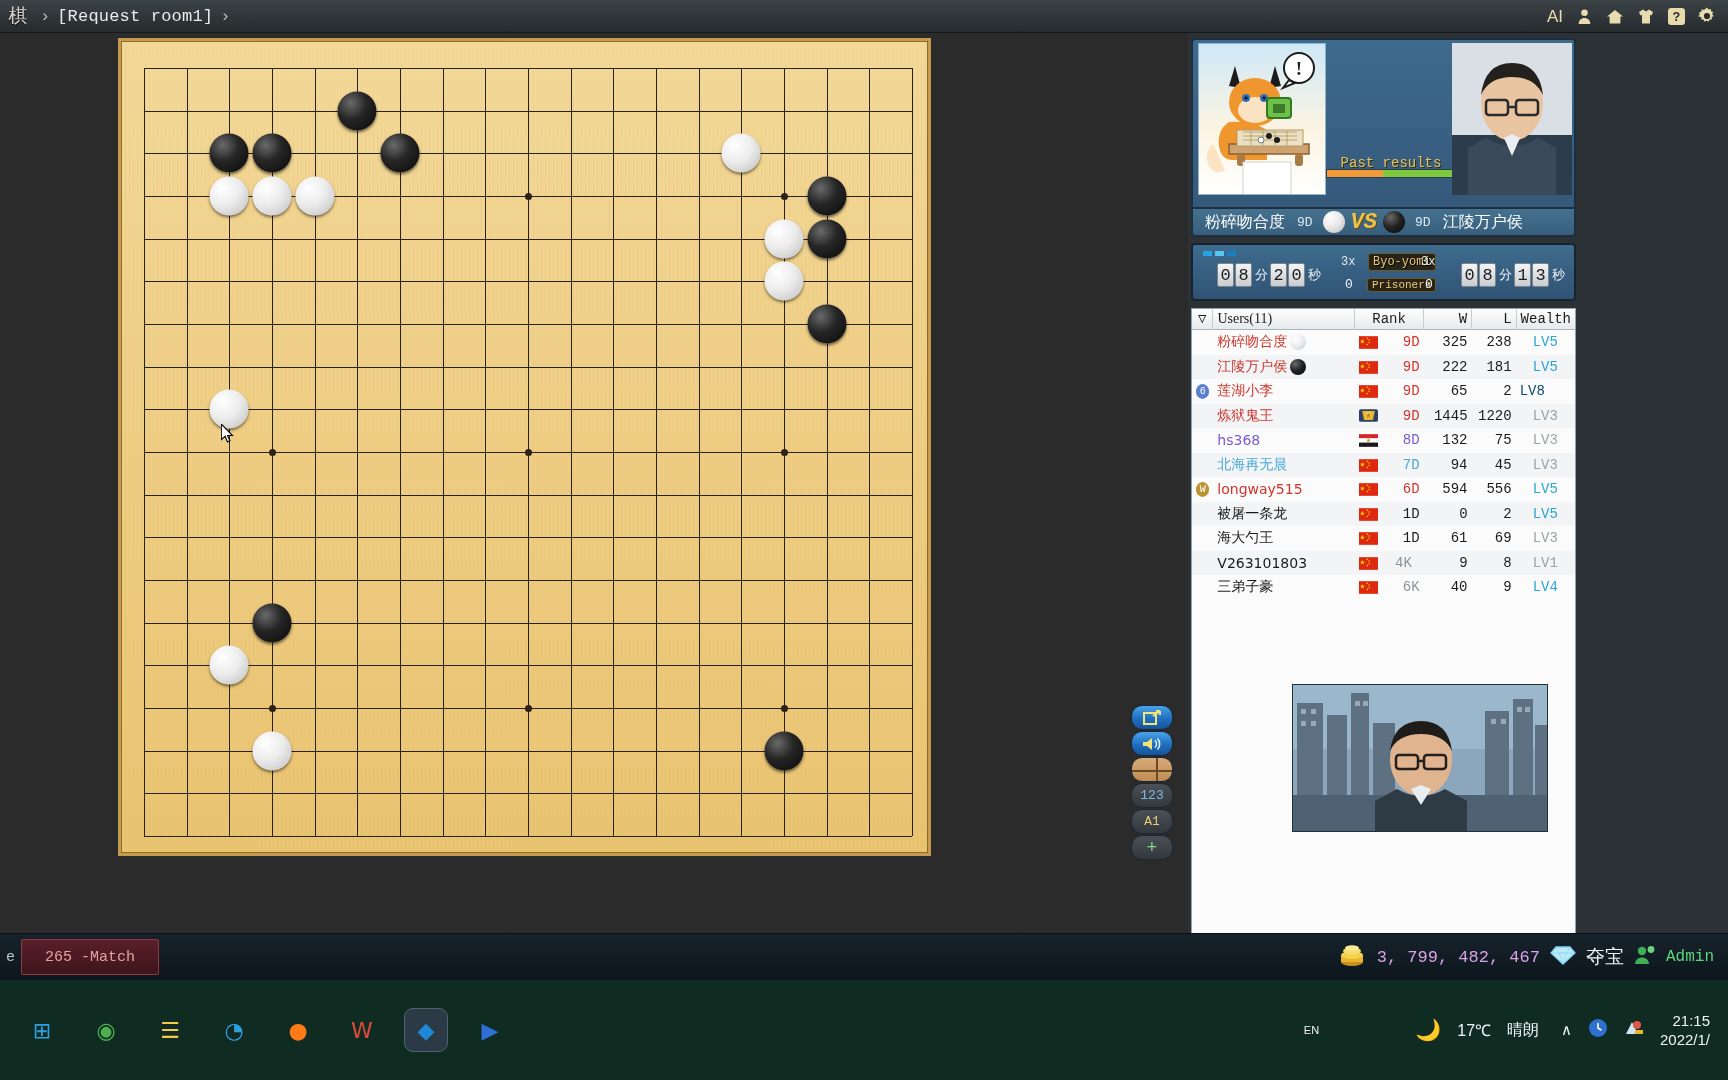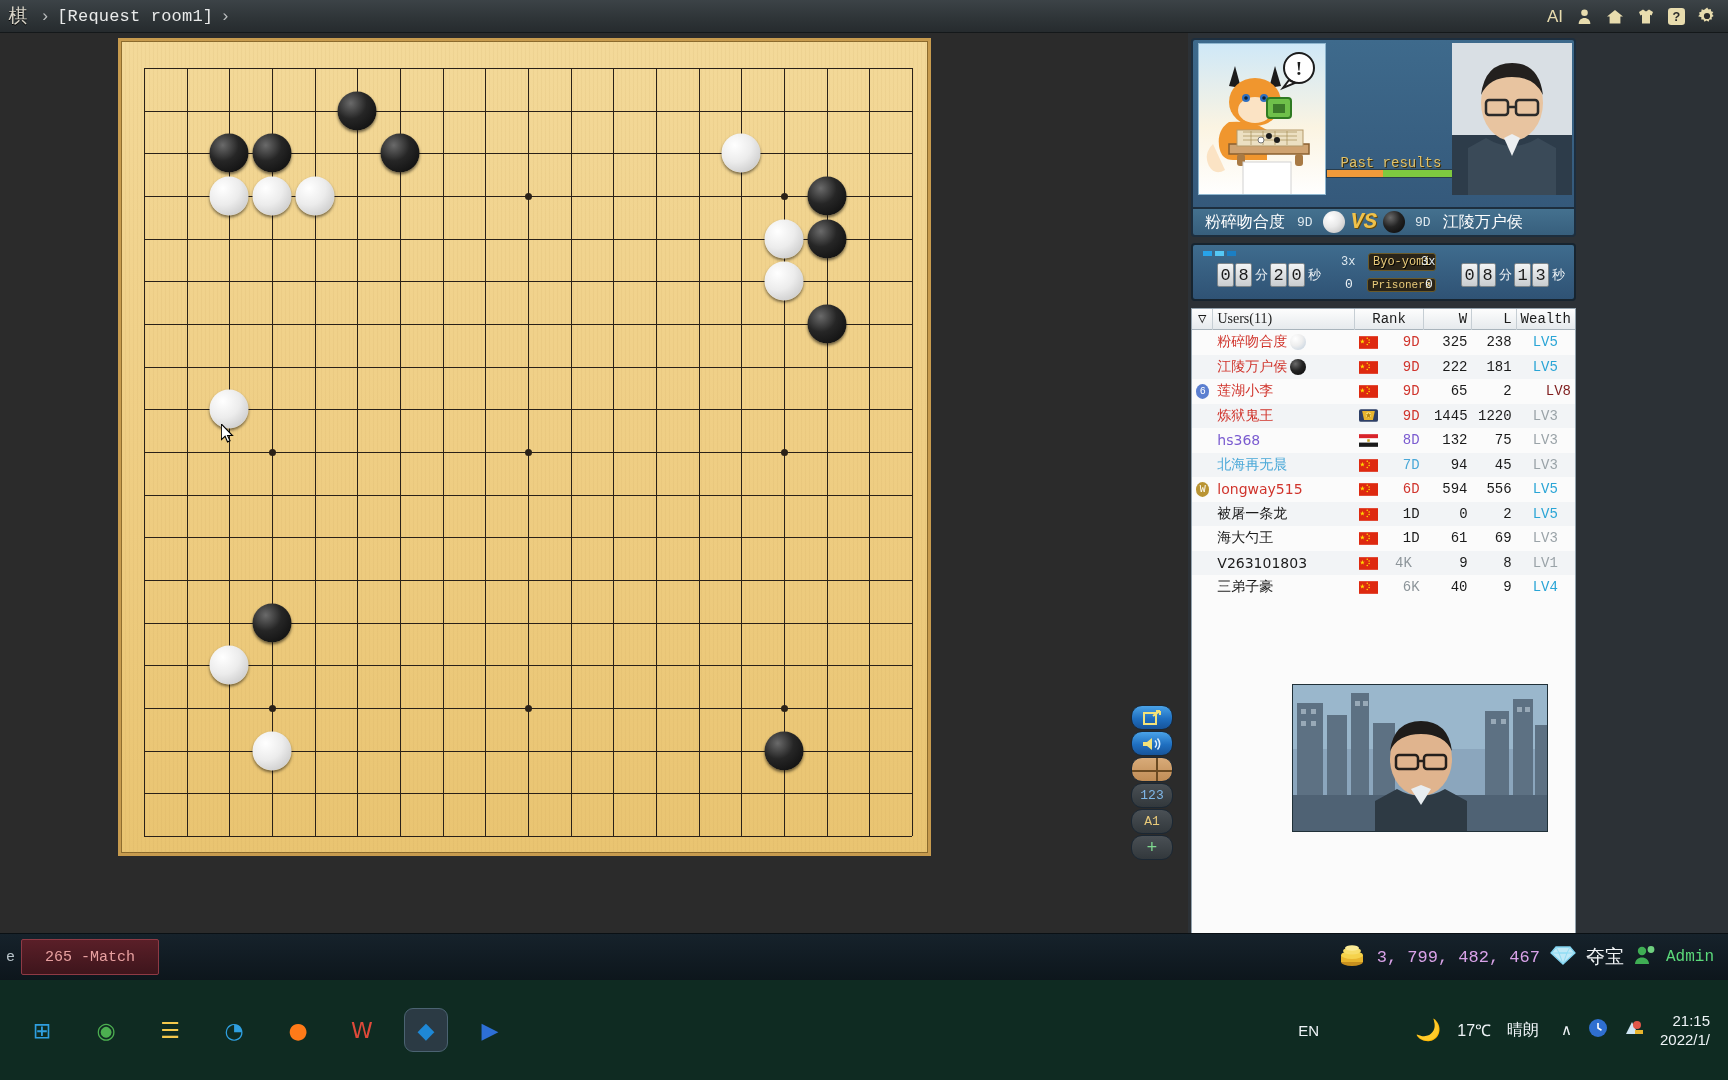--- a/index.html
+++ b/index.html
@@ -465,21 +465,21 @@
               <g fill="#ffde00">
                 <circle cx="13" cy="3.2" r="1.2"></circle>
                 <circle cx="16" cy="6" r="1.2"></circle>
                 <circle cx="16" cy="10" r="1.2"></circle>
                 <circle cx="13" cy="13" r="1.2"></circle>
               </g>
             </svg></span>
           <span class="ucell" style="width: 42px; text-align: right; color: rgb(208, 52, 44);">9D</span>
           <span class="ucell" style="width: 50px; text-align: right; color: rgb(27, 27, 27);">65</span>
           <span class="ucell" style="width: 46px; text-align: right; color: rgb(27, 27, 27);">2</span>
-          <span class="ucell" style="width: 62px; text-align: right; color: #7f1d1d;">LV8</span>
+          <span class="ucell" style="width: 62px; text-align: left; color: #0c4a6e;">LV8</span>
         </div>
         <div class="urow">
           <span class="ucell" style="width: 22px; display: flex; justify-content: center;"></span>
           <span class="ucell" style="width: 148px; color: rgb(208, 52, 44); font-family: &quot;DejaVu Sans&quot;, sans-serif;"><span>炼狱鬼王</span></span>
           <span class="ucell" style="width: 30px; text-align: center;"><svg class="flag" viewBox="0 0 30 20" style="width:19px;height:17px;">
               <rect width="30" height="20" rx="3" fill="#2e3f66"></rect>
               <path d="M5 3h20l-3 14H8z" fill="#e8b52e"></path>
               <circle cx="15" cy="9" r="4.2" fill="#f7e07a"></circle>
               <path d="M15 5.5l1.3 2.6 2.9.4-2.1 2 .5 2.9-2.6-1.4-2.6 1.4.5-2.9-2.1-2 2.9-.4z" fill="#b8860b"></path>
             </svg></span>
@@ -698,21 +698,21 @@
       <div class="tapp" style="color: rgb(47, 159, 224);">⊞</div>
       <div class="tapp" style="color: rgb(76, 175, 80);">◉</div>
       <div class="tapp" style="color: rgb(245, 200, 76);">☰</div>
       <div class="tapp" style="color: rgb(47, 159, 224);">◔</div>
       <div class="tapp" style="color: rgb(255, 122, 24);">●</div>
       <div class="tapp" style="color: rgb(224, 74, 58);">W</div>
       <div class="tapp" style="color: rgb(30, 136, 214); background: rgb(43, 58, 68); border: 1px solid rgb(75, 99, 114);">◆</div>
       <div class="tapp" style="color: rgb(45, 111, 214);">▶</div>
     </div>
   <div id="tray">
-    <span style="font-size:15px;">EN</span>
+    <span style="font-size:11px;">EN</span>
     <span style="font-size:21px;color:#f5d24c;margin-left:80px;">🌙</span>
     <span style="font-size:16px;">17℃</span>
     <span style="font-size:16px;font-family:'DejaVu Sans',sans-serif;">晴朗</span>
     <span style="font-size:15px;margin-left:6px;">∧</span>
     <span>
       <svg width="20" height="20" viewBox="0 0 20 20">
           <circle cx="10" cy="10" r="9" fill="#2f6fd0"></circle>
           <path d="M10 5v5l3.5 2.2" stroke="#fff" stroke-width="1.6" fill="none"></path>
         </svg>
     </span>

